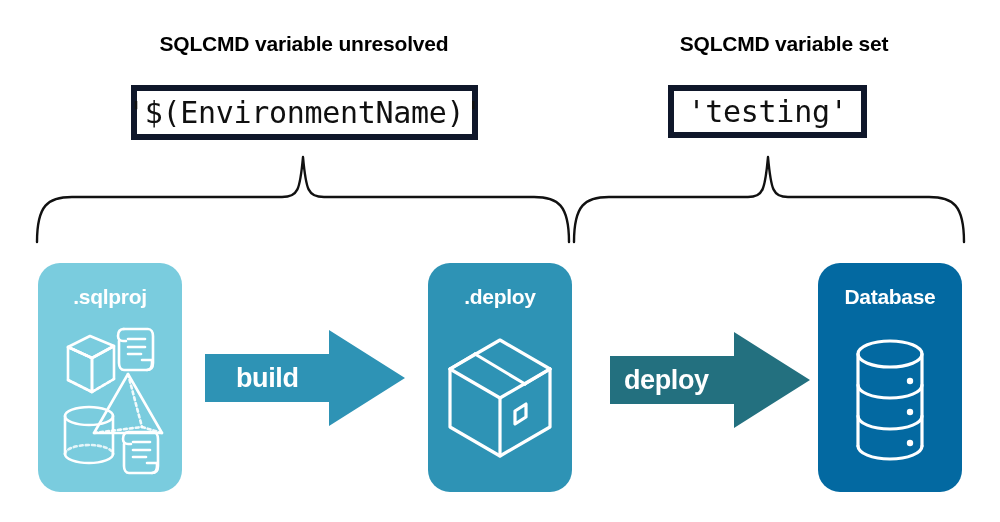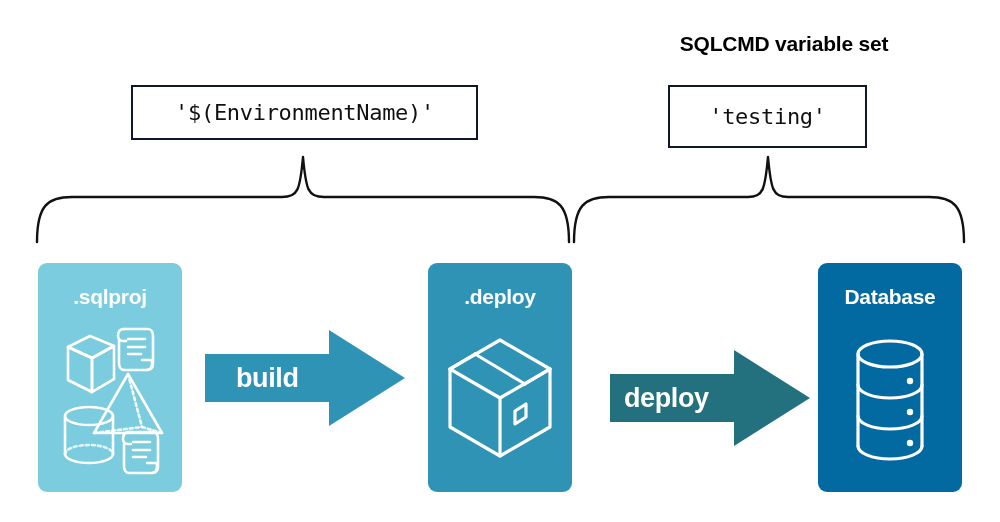--- a/index.html
+++ b/index.html
@@ -32,51 +32,51 @@
     white-space: nowrap;
     line-height: 1;
   }
   #heading-left  { left: 54px;  top: 33px; width: 500px; }
   #heading-right { left: 584px; top: 33px; width: 400px; }
 
   
   .code-box {
     position: absolute;
     box-sizing: border-box;
-    border: 2px solid #0f172a;
+    border: 6px solid #0f172a;
     background: #ffffff;
     display: flex;
     align-items: center;
     justify-content: center;
     font-family: "DejaVu Sans Mono", "Liberation Mono", monospace;
-    font-size: 22px;
+    font-size: 30px;
     color: #101010;
     white-space: nowrap;
     letter-spacing: -0.3px;
   }
   #code-box-left  { left: 131px; top: 85px; width: 347px; height: 55px; }
-  #code-box-right { left: 668px; top: 85px; width: 199px; height: 63px; }
+  #code-box-right { left: 668px; top: 85px; width: 199px; height: 53px; }
 
   
   #brace-layer {
     position: absolute;
     left: 0;
     top: 0;
     width: 1000px;
     height: 522px;
     pointer-events: none;
   }
 
   
   .card {
     position: absolute;
     top: 263px;
     width: 144px;
     height: 229px;
-    border-radius: 9px;
+    border-radius: 22px;
   }
   .card-label {
     position: absolute;
     left: 0;
     right: 0;
     top: 22px;
     text-align: center;
     font-family: "Liberation Sans", sans-serif;
     font-weight: bold;
     font-size: 21px;
@@ -95,21 +95,21 @@
   #card-dacpac   { left: 428px; background: #2E93B5; }
   #card-database { left: 818px; background: #0369a1; }
 
   
   .arrow {
     position: absolute;
     width: 200px;
     height: 104px;
   }
   #arrow-build  { left: 205px; top: 326px; }
-  #arrow-deploy { left: 598px; top: 346px; padding-left: 12px; }
+  #arrow-deploy { left: 598px; top: 328px; padding-left: 12px; }
   .arrow-label {
     position: absolute;
     top: 0;
     height: 104px;
     display: flex;
     align-items: center;
     font-family: "Liberation Sans", sans-serif;
     font-weight: bold;
     font-size: 27px;
     color: #ffffff;
@@ -117,20 +117,21 @@
     white-space: nowrap;
   }
   #arrow-build .arrow-label  { left: 31px; }
   #arrow-deploy .arrow-label { left: 26px; }
 </style>
 </head>
 <body>
 
 <div id="stage">
 
+  <div class="heading" id="heading-left">SQLCMD variable unresolved</div>
 
   <div class="heading" id="heading-right">SQLCMD variable set</div>
 
   <div class="code-box" id="code-box-left">'$(EnvironmentName)'</div>
 
   <div class="code-box" id="code-box-right">'testing'</div>
 
   <svg id="brace-layer" viewBox="0 0 1000 522">
 
     <path d="M 37,242

